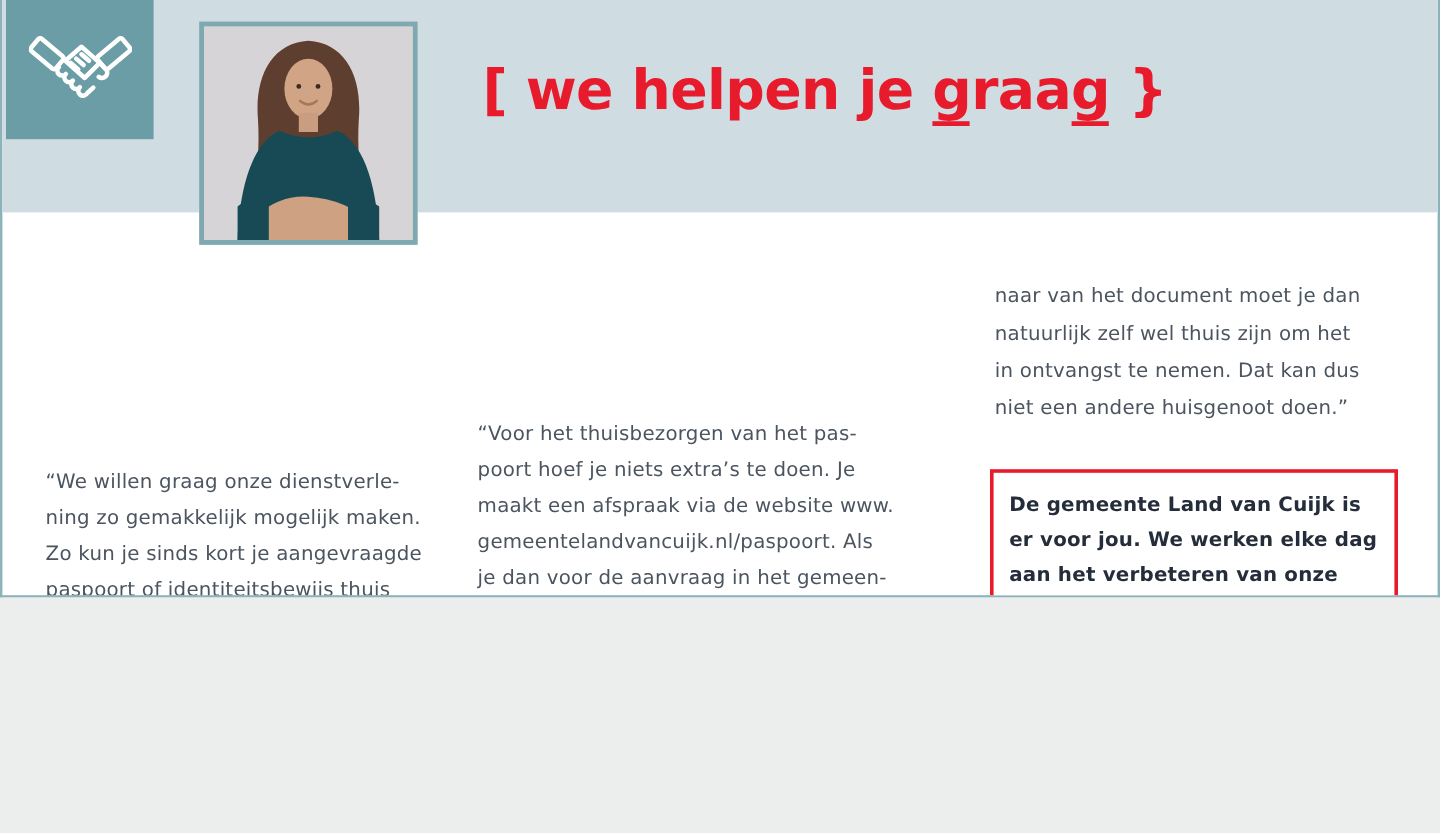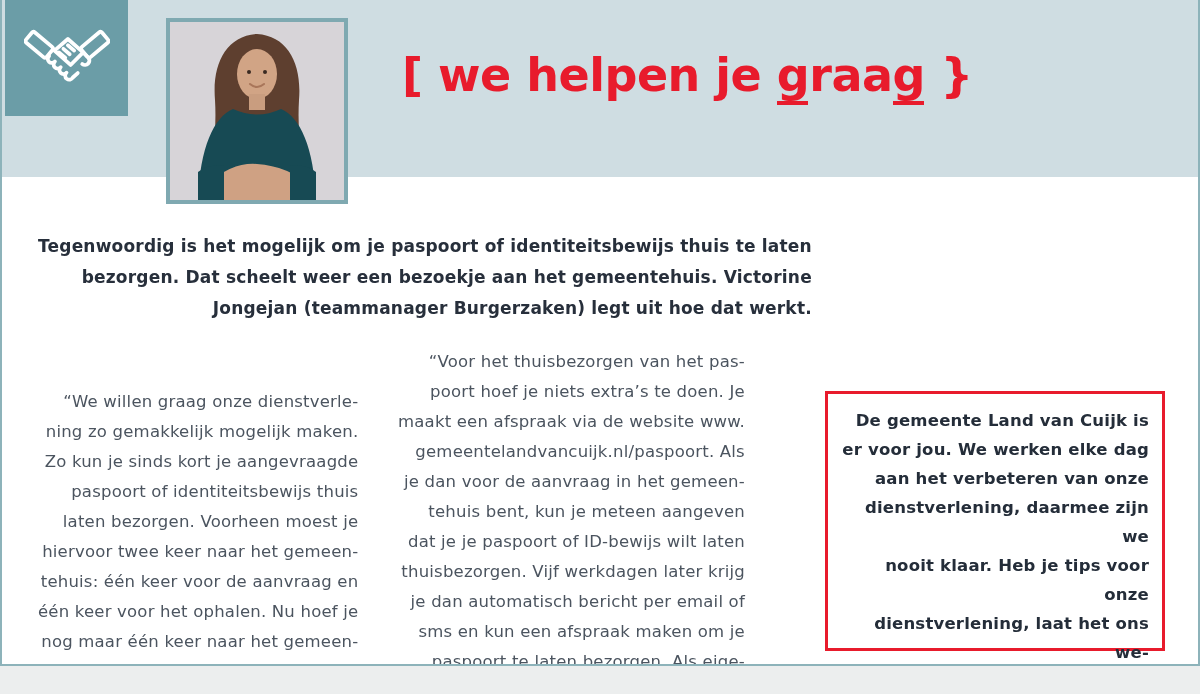--- a/index.html
+++ b/index.html
@@ -2,27 +2,26 @@
 <html><head>
 <meta charset="utf-8">
 <style>
   * { margin: 0; padding: 0; box-sizing: border-box; }
   html, body { background: #eceeee; }
   body { font-family: "DejaVu Sans", "Liberation Sans", sans-serif; }
 
   .page {
     position: relative;
     width: 1200px;
-    height: 666px;
+    height: 498px;
     background: #ffffff;
     border-left: 2px solid #8db3ba;
     border-right: 2px solid #8db3ba;
     border-bottom: 2px solid #8db3ba;
     overflow: hidden;
-    text-align: right;
   }
 
   .band {
     position: absolute;
     left: 0; right: 0; top: 0;
     height: 177px;
     background: #cfdde2;
   }
 
   .brand-square {
@@ -142,23 +141,20 @@
       <rect x="79" y="72" width="16" height="16" fill="#c99d7f"></rect>
       <path d="M28 178 C30 125 44 95 63 87 Q87 98 111 87 C130 95 144 125 146 178 Z" fill="#174a54"></path>
       <path d="M38 162 Q62 140 87 142 Q118 144 140 164 L140 178 L38 178 Z" fill="#cfa183"></path>
       <path d="M28 178 L28 150 Q38 142 54 144 L54 178 Z" fill="#174a54"></path>
       <path d="M146 178 L146 150 Q136 142 120 144 L120 178 Z" fill="#174a54"></path>
     </svg>
   </div>
 
   <div class="headline">[ we helpen je <span class="gu">g</span>raa<span class="gu">g</span> }</div>
 
-  <div class="intro">Tegenwoordig is het mogelijk om je paspoort of identiteitsbewijs thuis te laten
-bezorgen. Dat scheelt weer een bezoekje aan het gemeentehuis. Victorine
-Jongejan (teammanager Burgerzaken) legt uit hoe dat werkt.</div>
 
   <div class="col col1">“We willen graag onze dienstverle-
 ning zo gemakkelijk mogelijk maken.
 Zo kun je sinds kort je aangevraagde
 paspoort of identiteitsbewijs thuis
 laten bezorgen. Voorheen moest je
 hiervoor twee keer naar het gemeen-
 tehuis: één keer voor de aanvraag en
 één keer voor het ophalen. Nu hoef je
 nog maar één keer naar het gemeen-
@@ -169,20 +165,24 @@
 maakt een afspraak via de website www.
 gemeentelandvancuijk.nl/paspoort. Als
 je dan voor de aanvraag in het gemeen-
 tehuis bent, kun je meteen aangeven
 dat je je paspoort of ID-bewijs wilt laten
 thuisbezorgen. Vijf werkdagen later krijg
 je dan automatisch bericht per email of
 sms en kun een afspraak maken om je
 paspoort te laten bezorgen. Als eige-</div>
 
+  <div class="col col3">naar van het document moet je dan
+natuurlijk zelf wel thuis zijn om het
+in ontvangst te nemen. Dat kan dus
+niet een andere huisgenoot doen.”</div>
 
   <div class="callout">
     <div class="callout-text"><span>De gemeente Land van Cuijk is
 er voor jou. We werken elke dag
 aan het verbeteren van onze
 dienstverlening, daarmee zijn we
 nooit klaar. Heb je tips voor onze
 dienstverlening, laat het ons we-
 ten. </span><span class="email-link">(automatisch)</span><span>. We vinden het
 fijn als je met ons meedenkt.</span></div>

